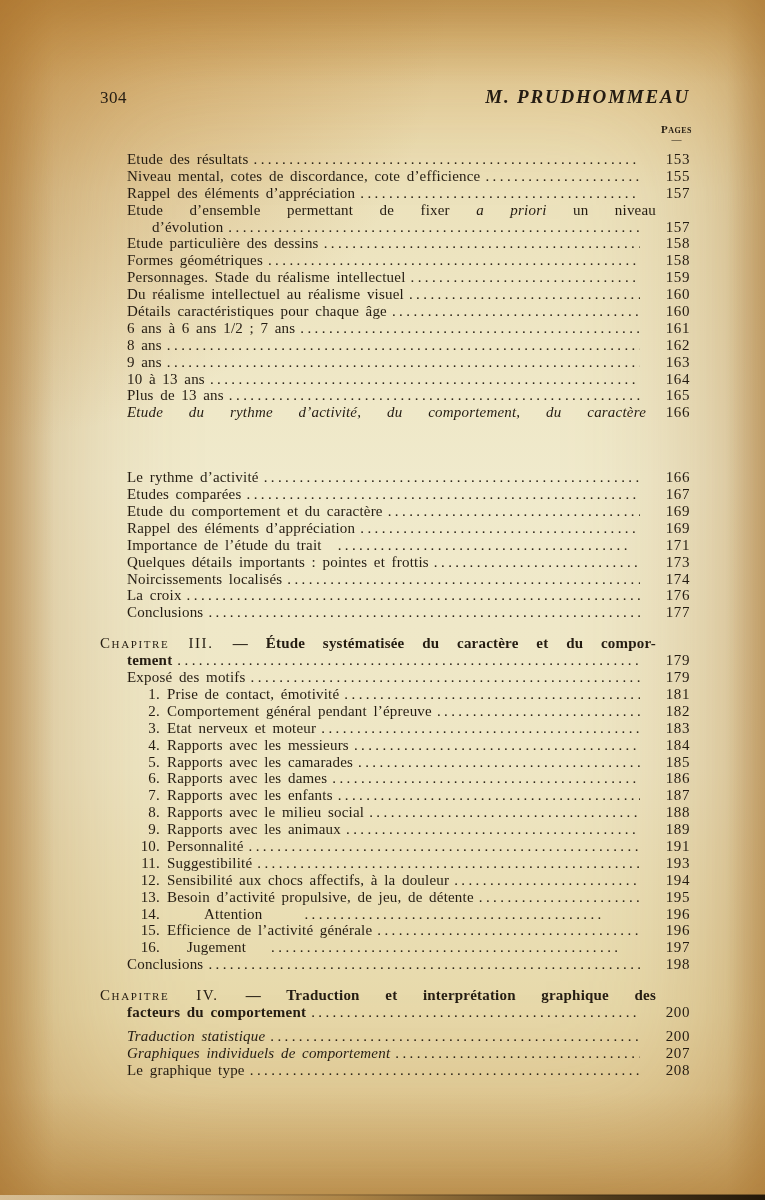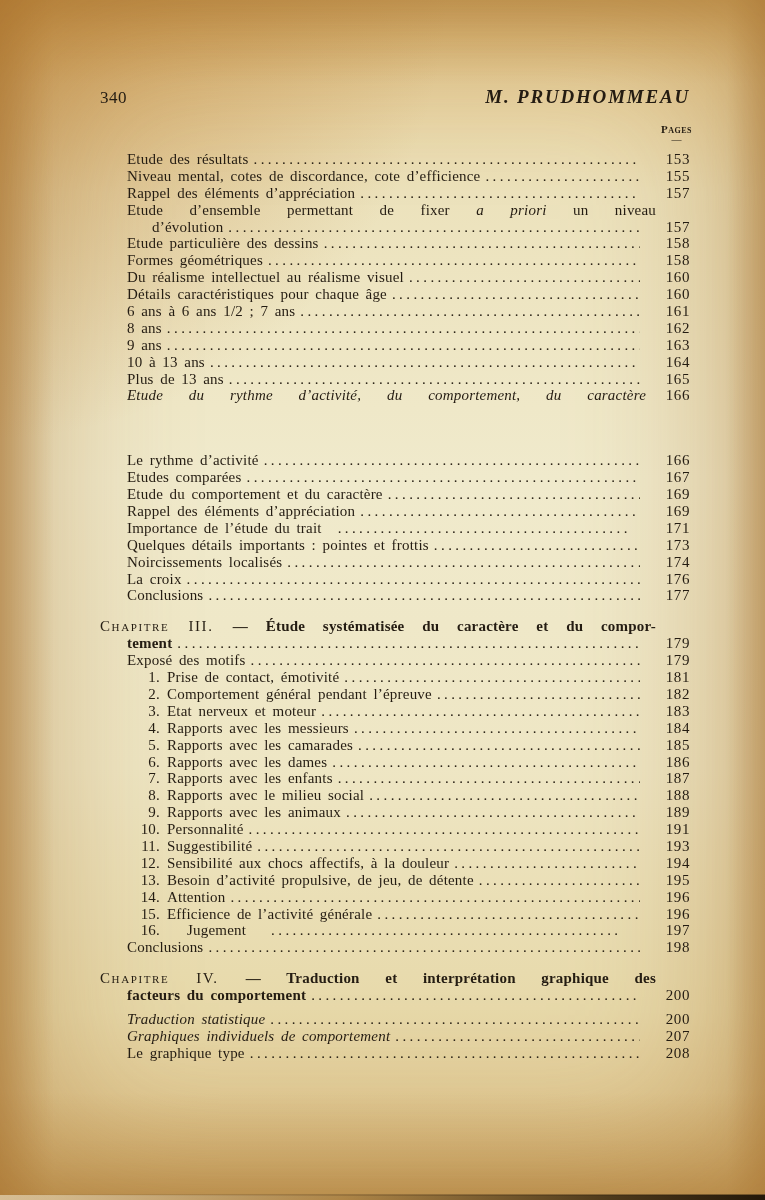--- a/index.html
+++ b/index.html
@@ -55,21 +55,21 @@
     position:absolute;left:0;right:0;bottom:4px;height:2px;
     background:linear-gradient(to right, rgba(120,90,45,0), rgba(90,65,30,0.45) 60%, rgba(70,50,22,0.6) 100%);
   }
 </style>
 </head>
 <body>
 
 <div class="scan">
 
   <div class="hdr">
-    <span class="folio">340</span>
+    <span class="folio">304</span>
     <span class="running">M. PRUDHOMMEAU</span>
   </div>
 
   <div class="pageslbl">
     <span class="pw">Pages</span>
     <span class="pd">—</span>
   </div>
 
   <div id="toc-rows">
       <div class="row" style="padding-left: 27px;">
@@ -99,20 +99,25 @@
         <span class="label"><span>Etude particulière des dessins</span></span>
         <span class="dots"></span>
         <span class="page">158</span>
       </div>
       <div class="row" style="padding-left: 27px;">
         <span class="label"><span>Formes géométriques</span></span>
         <span class="dots"></span>
         <span class="page">158</span>
       </div>
       <div class="row" style="padding-left: 27px;">
+        <span class="label"><span>Personnages. Stade du réalisme intellectuel</span></span>
+        <span class="dots"></span>
+        <span class="page">159</span>
+      </div>
+      <div class="row" style="padding-left: 27px;">
         <span class="label"><span>Du réalisme intellectuel au réalisme visuel</span></span>
         <span class="dots"></span>
         <span class="page">160</span>
       </div>
       <div class="row" style="padding-left: 27px;">
         <span class="label"><span>Détails caractéristiques pour chaque âge</span></span>
         <span class="dots"></span>
         <span class="page">160</span>
       </div>
       <div class="row" style="padding-left: 27px;">
@@ -274,21 +279,21 @@
         <span class="label"><span>Sensibilité aux chocs affectifs, à la douleur</span></span>
         <span class="dots"></span>
         <span class="page">194</span>
       </div>
       <div class="row" style="padding-left: 27px;">
         <span class="num">13.</span>
         <span class="label"><span>Besoin d’activité propulsive, de jeu, de détente</span></span>
         <span class="dots"></span>
         <span class="page">195</span>
       </div>
-      <div class="row" style="padding-left: 27px;">
+      <div class="row" style="padding-left: 27px; gap: 37px;">
         <span class="num">14.</span>
         <span class="label"><span>Attention</span></span>
         <span class="dots"></span>
         <span class="page">196</span>
       </div>
       <div class="row" style="padding-left: 27px;">
         <span class="num">15.</span>
         <span class="label"><span>Efficience de l’activité générale</span></span>
         <span class="dots"></span>
         <span class="page">196</span>

